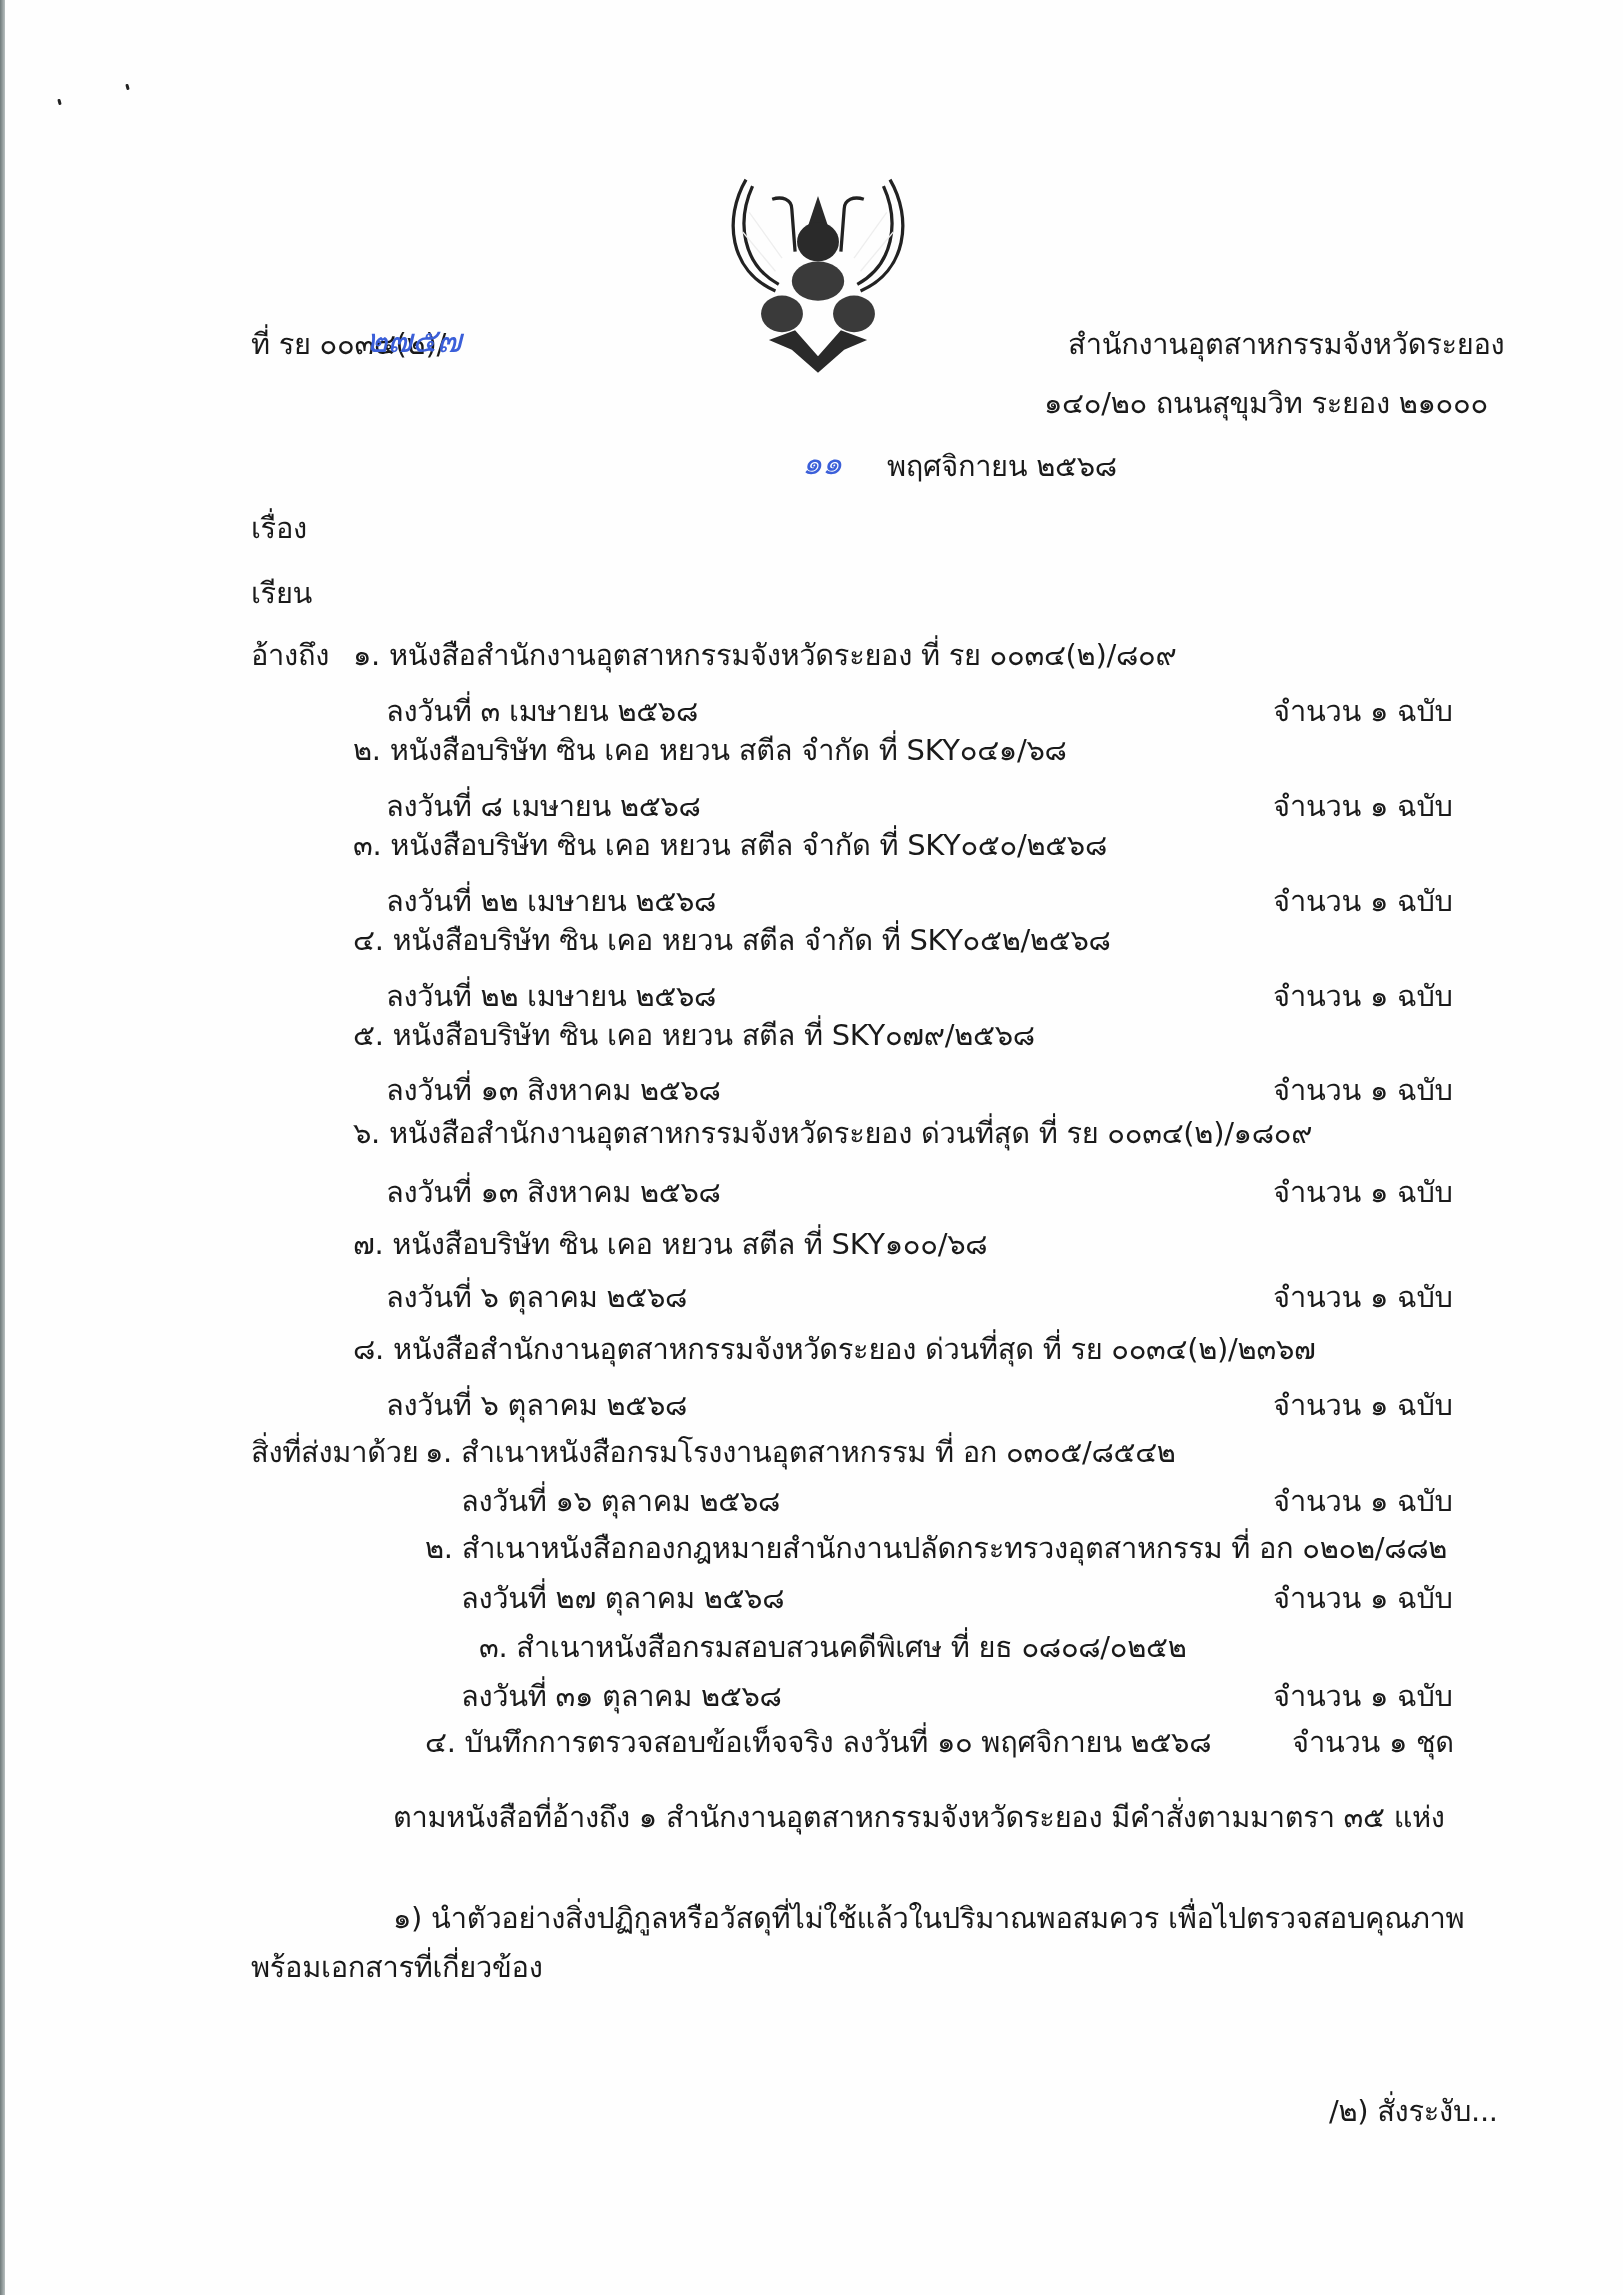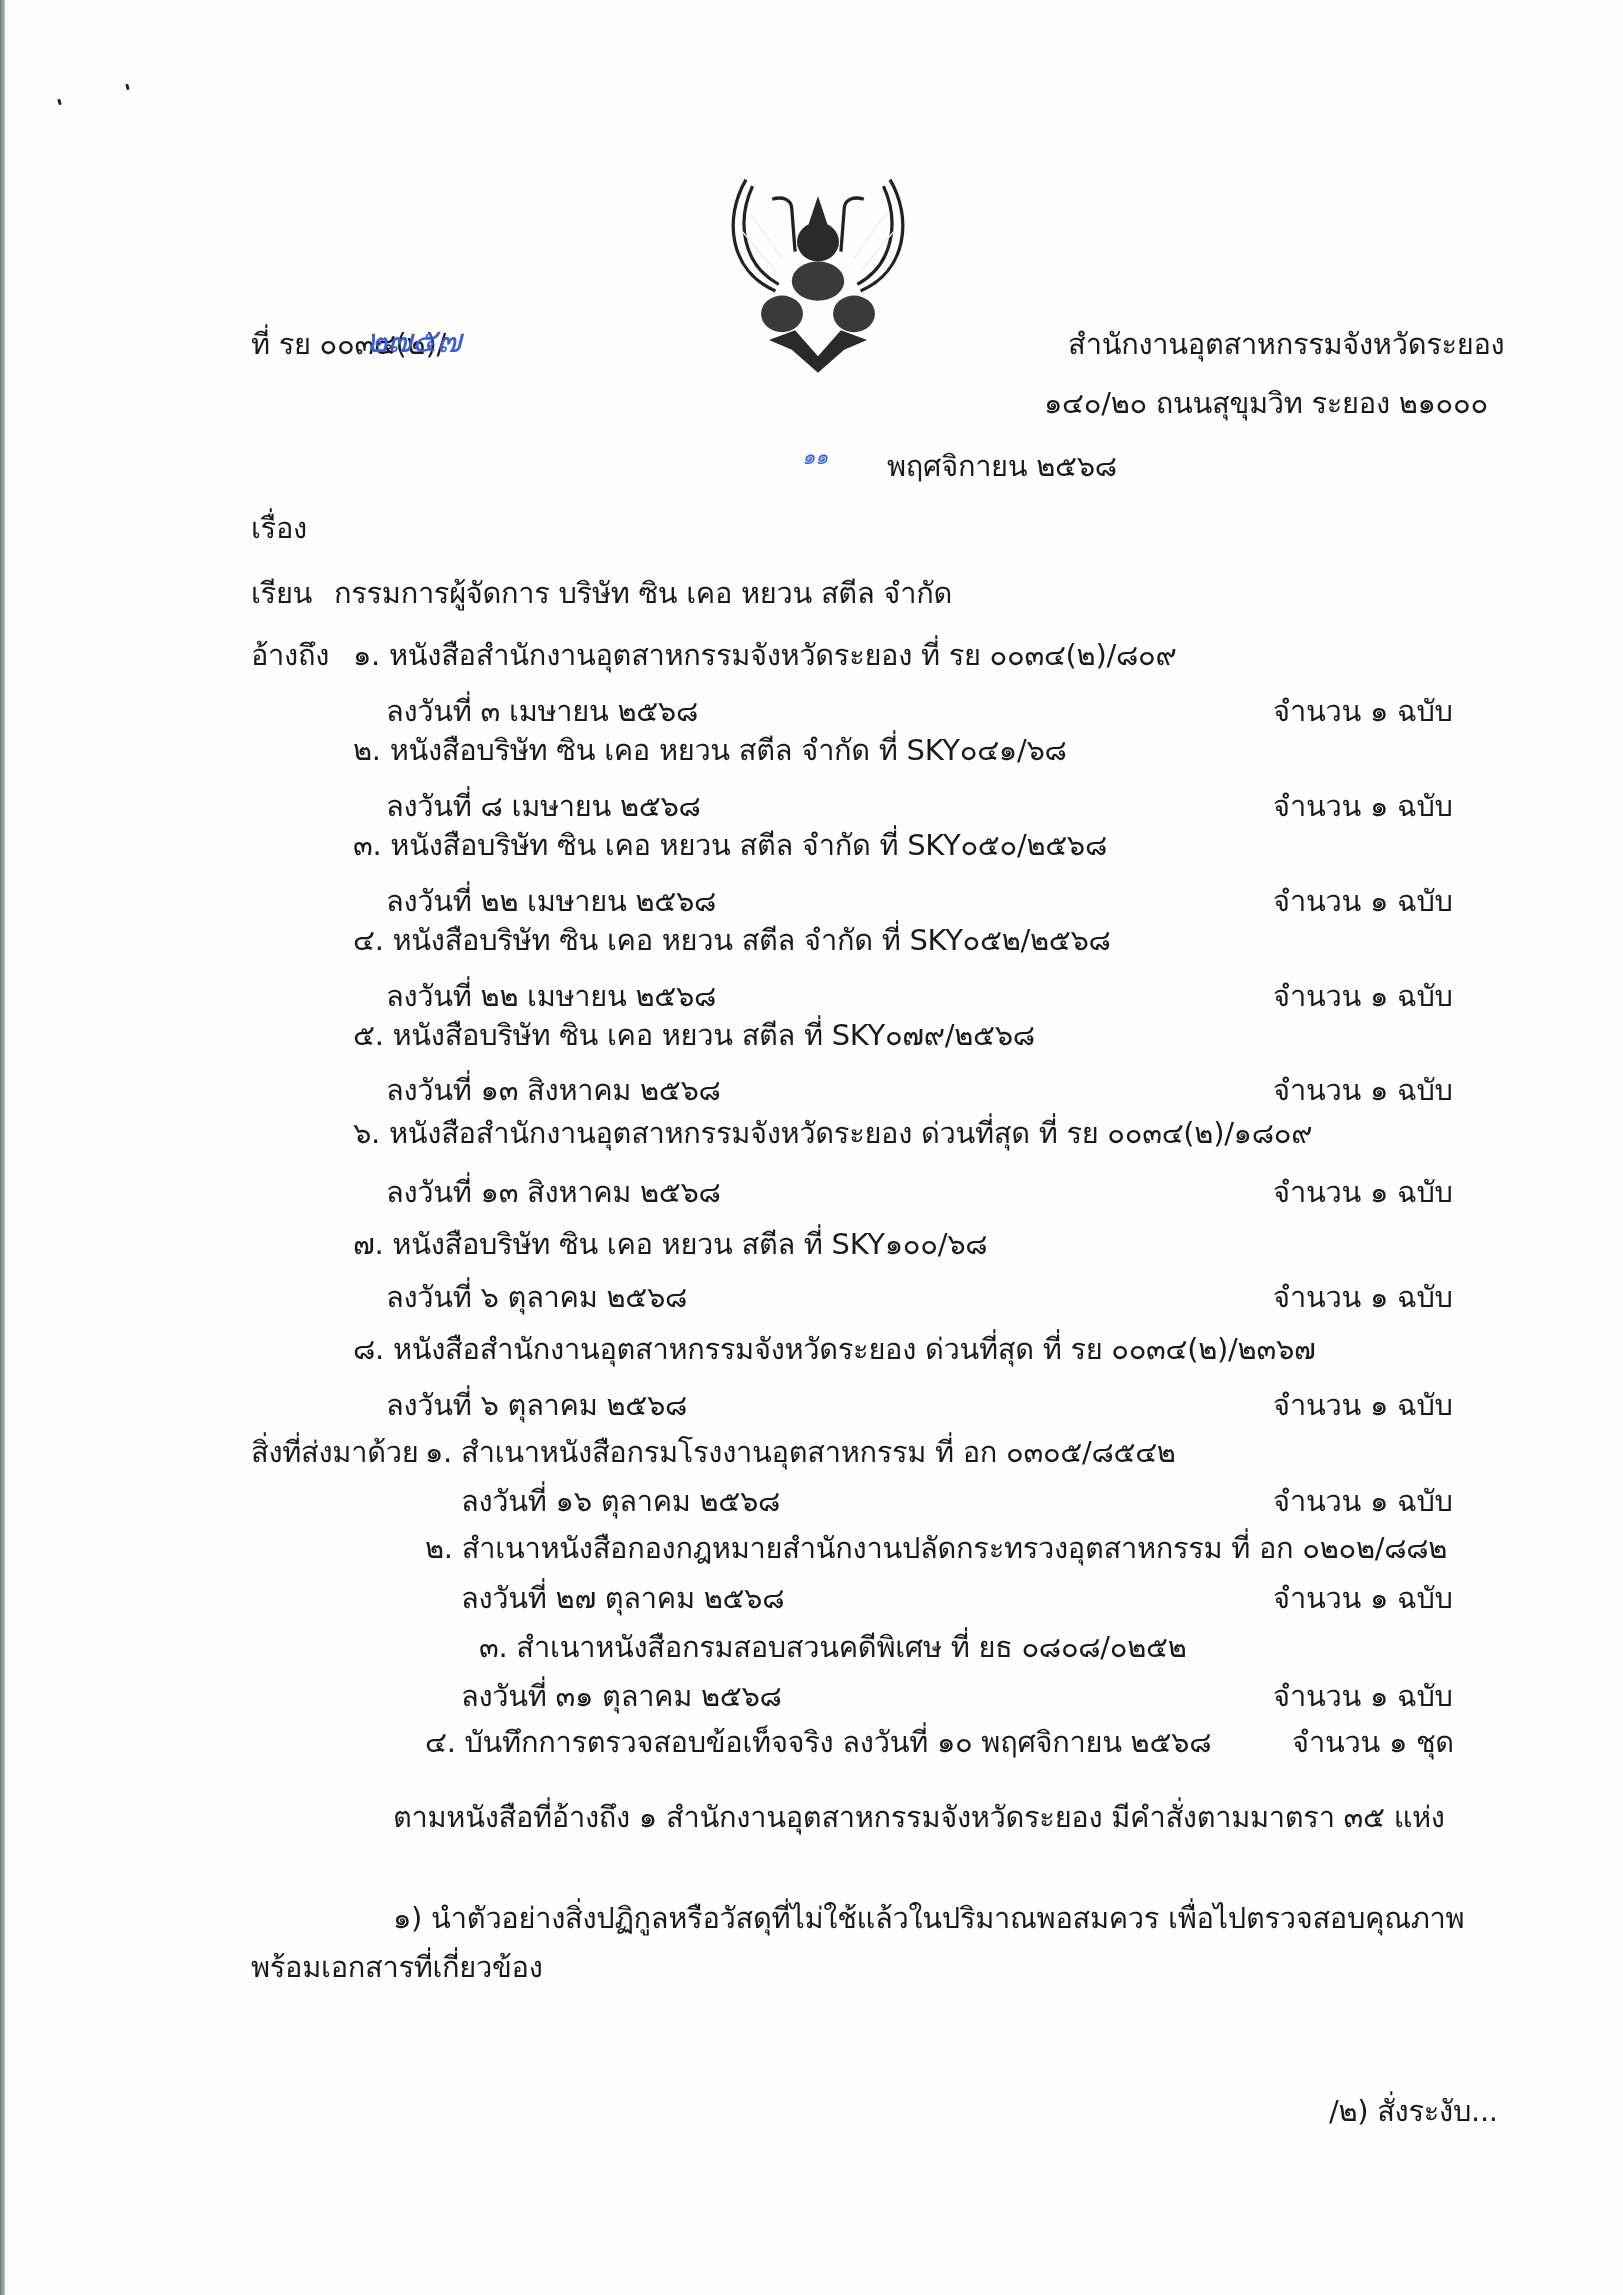--- a/index.html
+++ b/index.html
@@ -49,26 +49,25 @@
       <line x1="270" y1="80" x2="220" y2="150"></line>
       <line x1="280" y1="110" x2="230" y2="170"></line>
     </g>
   </svg>
 
   <div class="t" style="left:251px;top:330px;">ที่ รย ๐๐๓๔(๒)/</div>
   <div class="t blue" style="left:366px;top:324px;font-size:33px;">๒๗๕๗</div>
   <div class="t" style="left:1068px;top:330px;">สำนักงานอุตสาหกรรมจังหวัดระยอง</div>
   <div class="t" style="left:1044px;top:389px;">๑๔๐/๒๐ ถนนสุขุมวิท ระยอง ๒๑๐๐๐</div>
 
-  <div class="t blue" style="left:802px;top:447px;font-size:21px;">๑๑</div>
+  <div class="t blue" style="left:802px;top:447px;font-size:32px;">๑๑</div>
   <div class="t" style="left:887px;top:452px;">พฤศจิกายน  ๒๕๖๘</div>
 
   <div class="t" style="left:251px;top:514px;">เรื่อง</div>
   <div class="t" style="left:251px;top:579px;">เรียน</div>
-  <div class="t" style="left:334px;top:579px;">กรรมการผู้จัดการ บริษัท ซิน เคอ หยวน สตีล จำกัด</div>
 
   <div class="t" style="left:251px;top:641px;">อ้างถึง</div>
 
   <div>
     <div class="t" style="left:353px;top:641px;">๑. หนังสือสำนักงานอุตสาหกรรมจังหวัดระยอง ที่ รย ๐๐๓๔(๒)/๘๐๙</div>
     <div class="t" style="left:386px;top:697px;">ลงวันที่ ๓ เมษายน ๒๕๖๘</div>
     <div class="t" style="left:1273px;top:697px;">จำนวน ๑ ฉบับ</div>
 
     <div class="t" style="left:353px;top:736px;">๒. หนังสือบริษัท ซิน เคอ หยวน สตีล จำกัด ที่ SKY๐๔๑/๖๘</div>
     <div class="t" style="left:386px;top:792px;">ลงวันที่ ๘ เมษายน ๒๕๖๘</div>

